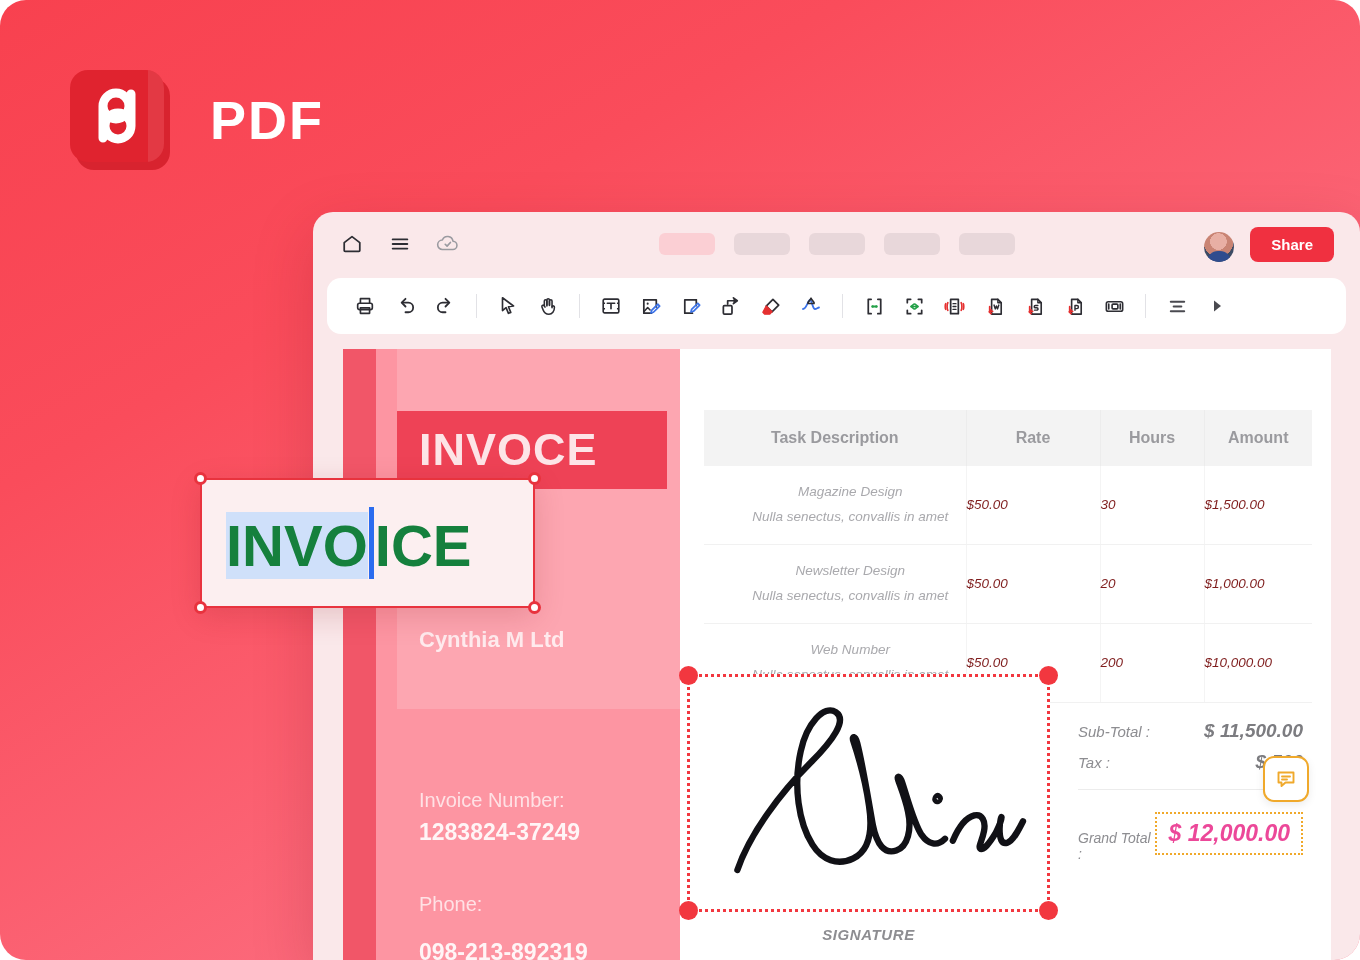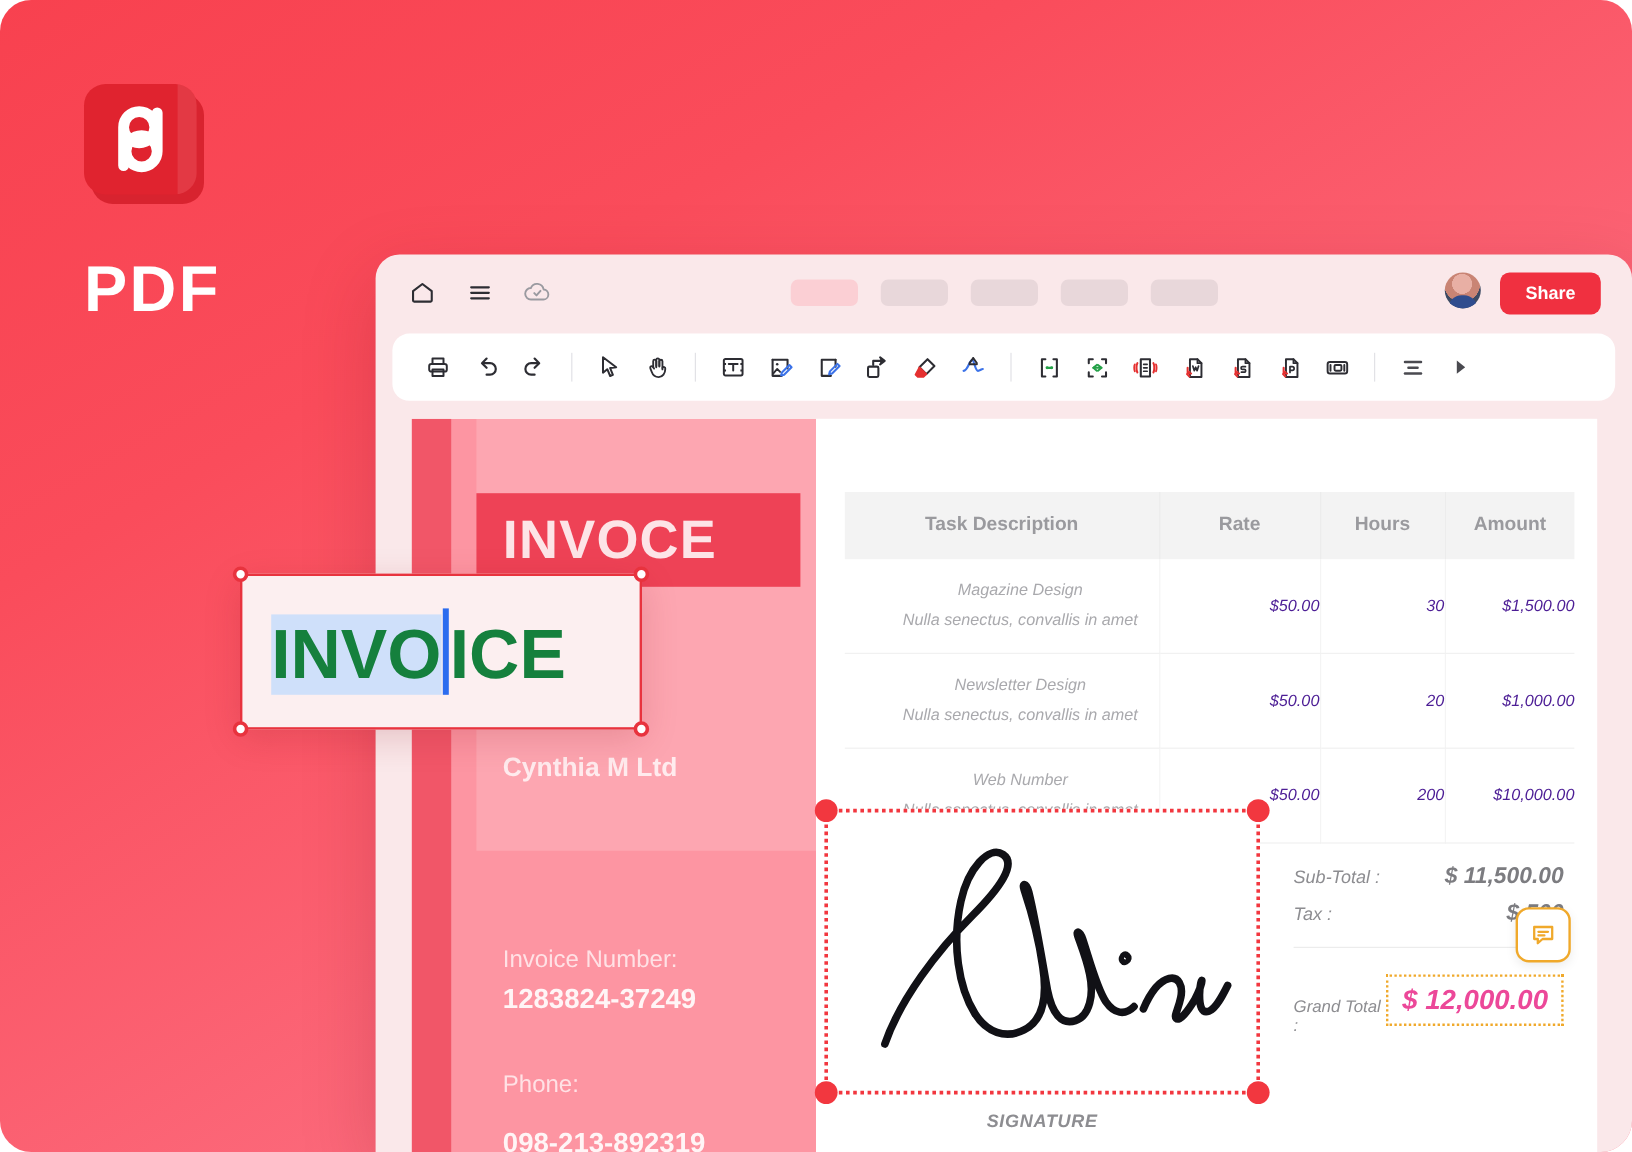--- a/index.html
+++ b/index.html
@@ -15,21 +15,21 @@
     position: relative;
     width: 1360px; height: 960px;
     background: linear-gradient(150deg, #F8414F 0%, #FA4C5B 28%, #FC6E80 72%, #FD7F90 100%);
     border-radius: 26px;
     overflow: hidden;
   }
 
   
   #brand {
     position: absolute; left: 70px; top: 70px;
-    display: flex; gap: 40px; flex-direction: column;
+    display: flex; align-items: center; gap: 40px;
   }
   .logo-wrap { position: relative; width: 100px; height: 100px; }
   .logo-shadow {
     position: absolute; left: 6px; top: 8px;
     width: 94px; height: 92px;
     background: #D8232F; border-radius: 18px;
   }
   .logo-face {
     position: absolute; left: 0; top: 0;
     width: 94px; height: 92px;
@@ -68,21 +68,21 @@
   }
   .hdr-icons { display: flex; align-items: center; gap: 22px; }
   .hdr-icon { width: 26px; height: 26px; display: flex; align-items: center; justify-content: center; cursor: pointer; }
   #hdr-tabs {
     position: absolute; left: 50%; transform: translateX(-50%);
     display: flex; gap: 19px;
   }
   .tab-ph { width: 56px; height: 22px; border-radius: 6px; background: #E8D7DA; }
   .tab-ph.active { background: #FBCFD4; }
   #hdr-right {
-    margin-left: auto; display: flex; align-items: flex-start; gap: 16px;
+    margin-left: auto; display: flex; align-items: flex-end; gap: 16px;
   }
   #avatar {
     width: 30px; height: 30px; border-radius: 50%;
     background: radial-gradient(circle at 48% 32%, #E8AFA4 0 32%, #C98474 33% 58%, #3C4A63 59% 100%);
     overflow: hidden; position: relative;
   }
   #avatar::after {
     content: ""; position: absolute; left: 3px; bottom: 0; width: 24px; height: 11px;
     background: #2F4C8E; border-radius: 12px 12px 0 0;
   }
@@ -166,26 +166,26 @@
   }
   #inv-table thead th {
     background: #F3F3F3;
     color: #9A9A9E;
     font-size: 16px; font-weight: 700;
     padding: 19px 0;
     border-right: 1px solid #ECECEC;
   }
   #inv-table thead th:last-child { border-right: none; }
   #inv-table tbody td {
-    color: #4c1d95;
+    color: #7f1d1d;
     font-size: 13.5px; font-style: italic;
     padding: 14px 0;
     border-bottom: 1px solid #F1F1F1;
     border-right: 1px solid #F4F4F4;
-    text-align: right;
+    text-align: left;
     vertical-align: middle;
   }
   #inv-table tbody td:last-child { border-right: none; }
   #inv-table tbody td.desc {
     text-align: center; padding-left: 31px; color: #A9A9AD; line-height: 1.85;
   }
   .col-desc { width: 262px; }
   .col-rate { width: 134px; }
   .col-hours { width: 104px; }
   .col-amount { width: 108px; }

